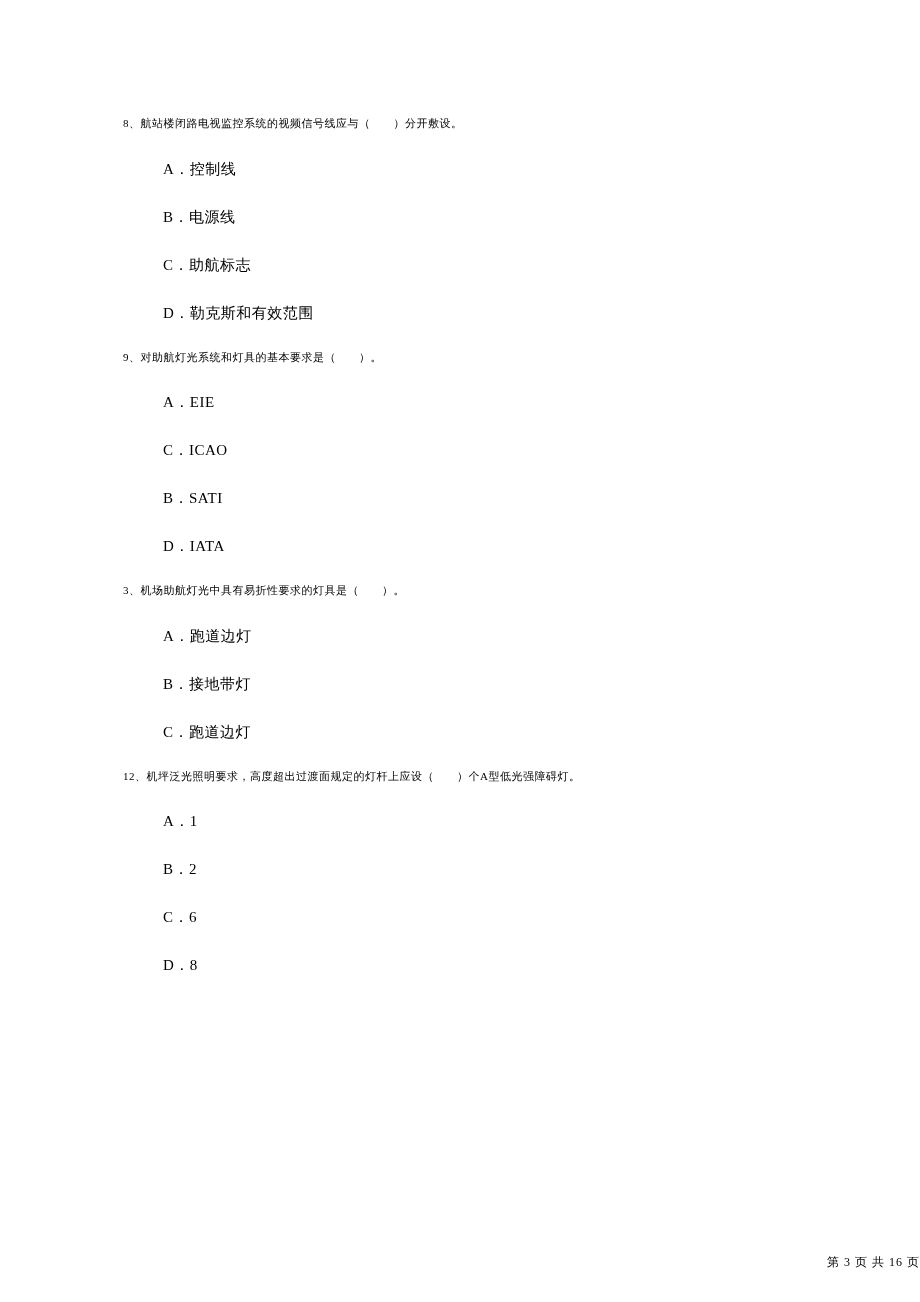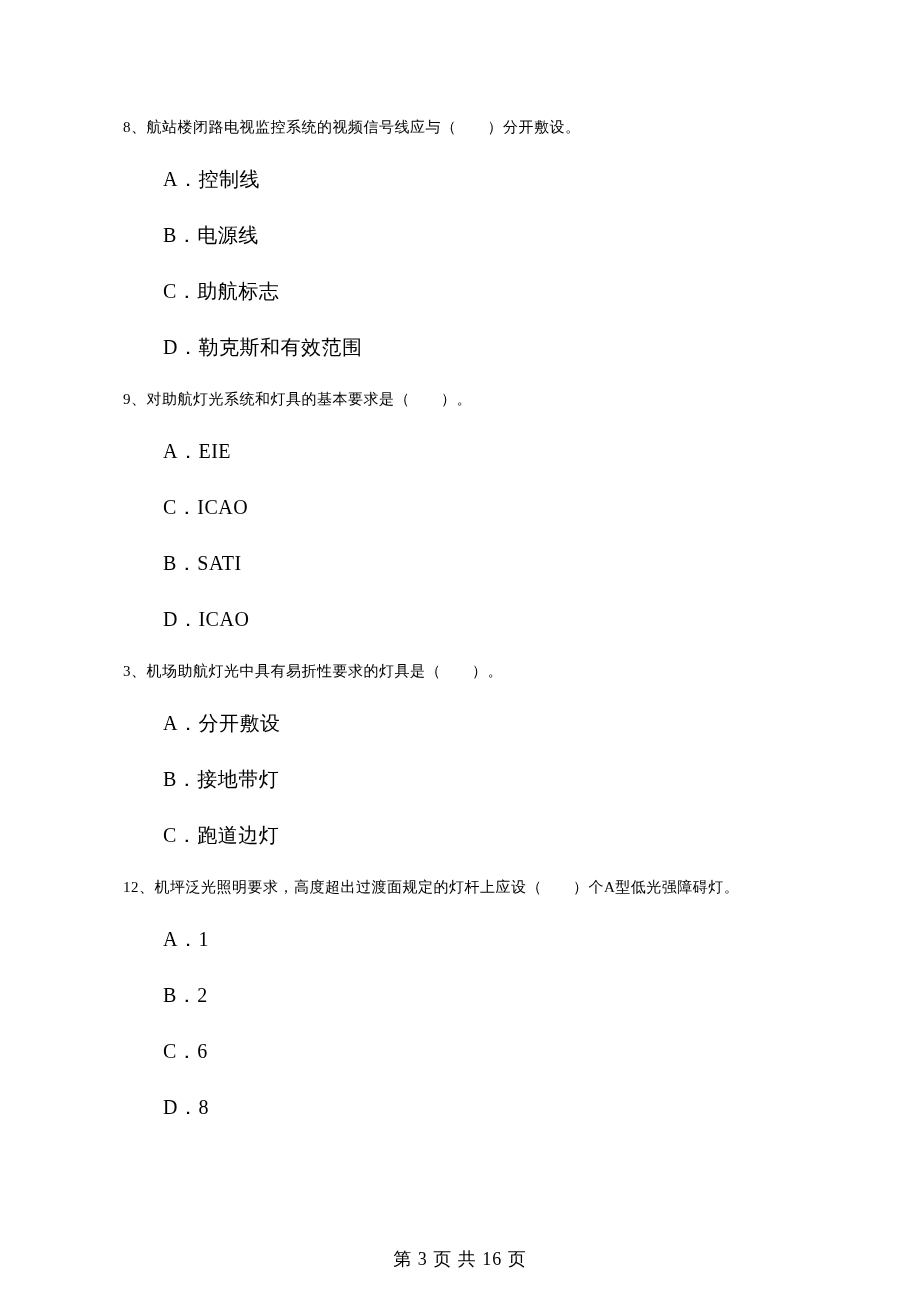--- a/index.html
+++ b/index.html
@@ -15,41 +15,41 @@
       color: #000000;
       position: relative;
     }
     .content {
       padding: 115px 123px 0 123px;
     }
     .question {
       margin-bottom: 12px;
     }
     .question-text {
-      font-size: 15px;
+      font-size: 11px;
       line-height: 1.6;
       margin-bottom: 24px;
       letter-spacing: 0.5px;
     }
     .options {
       padding-left: 40px;
     }
     .option {
-      font-size: 20px;
+      font-size: 15px;
       line-height: 1.6;
       margin-bottom: 24px;
       letter-spacing: 0.5px;
     }
     .footer {
       position: absolute;
       bottom: 31px;
       left: 0;
       right: 0;
-      text-align: center;
-      font-size: 18px;
+      text-align: right;
+      font-size: 12px;
       letter-spacing: 1px;
     }
   </style>
 </head>
 <body>
 
 <div class="content">
 
   <div class="question">
     <div class="question-text">8、航站楼闭路电视监控系统的视频信号线应与（　　）分开敷设。</div>
@@ -63,28 +63,28 @@
 
   <div class="question">
     <div class="question-text">9、对助航灯光系统和灯具的基本要求是（　　）。</div>
   </div>
 
   <div class="question">
     <div class="options">
       <div class="option">A．EIE</div>
       <div class="option">C．ICAO</div>
       <div class="option">B．SATI</div>
-      <div class="option">D．ICAO</div>
+      <div class="option">D．IATA</div>
     </div>
   </div>
 
   <div class="question">
     <div class="question-text">3、机场助航灯光中具有易折性要求的灯具是（　　）。</div>
     <div class="options">
-      <div class="option">A．分开敷设</div>
+      <div class="option">A．跑道边灯</div>
       <div class="option">B．接地带灯</div>
       <div class="option">C．跑道边灯</div>
     </div>
   </div>
 
   <div class="question">
     <div class="question-text">12、机坪泛光照明要求，高度超出过渡面规定的灯杆上应设（　　）个A型低光强障碍灯。</div>
     <div class="options">
       <div class="option">A．1</div>
       <div class="option">B．2</div>

